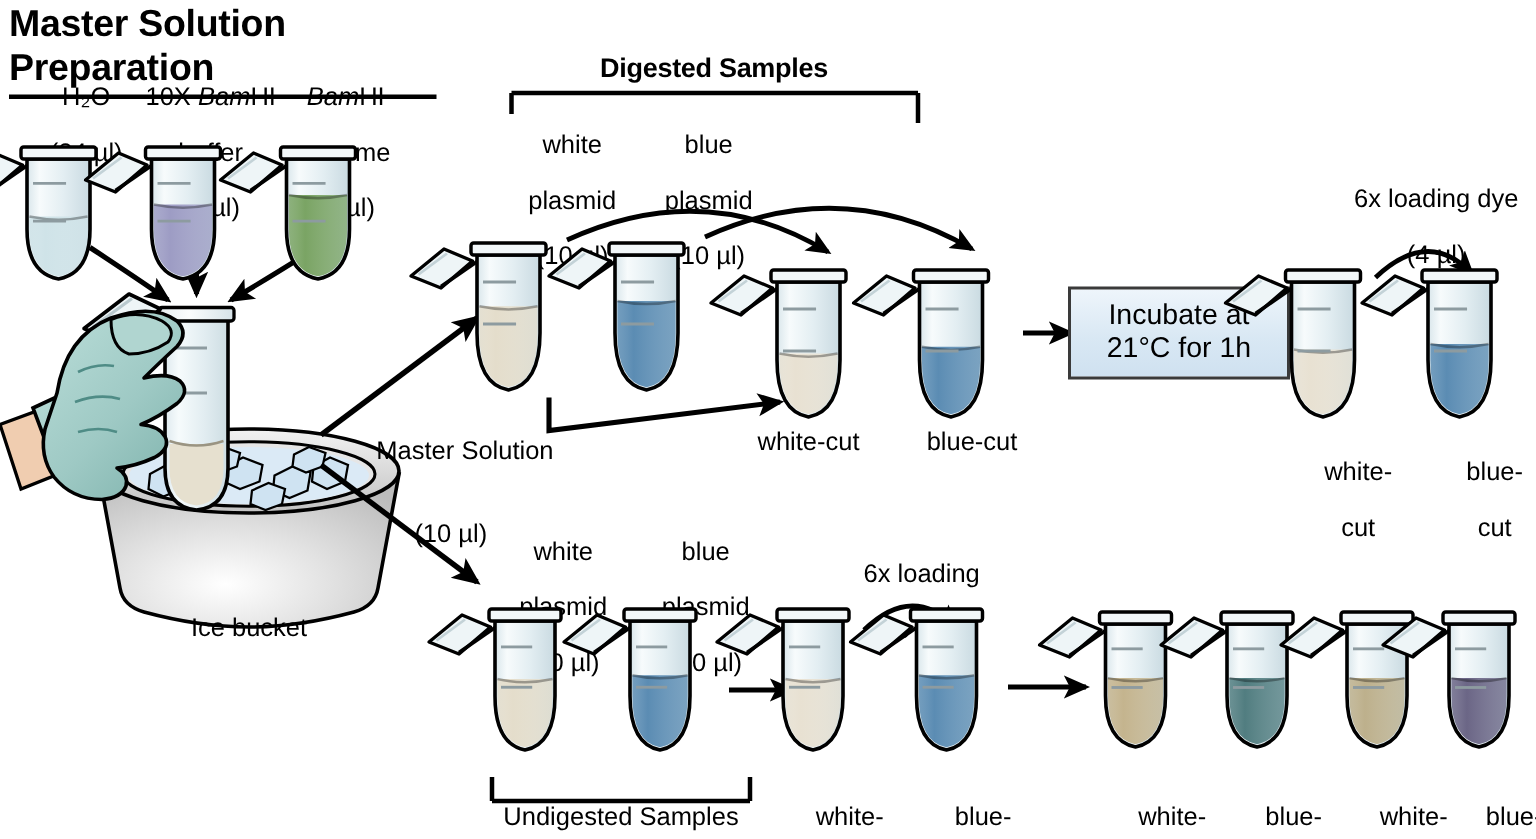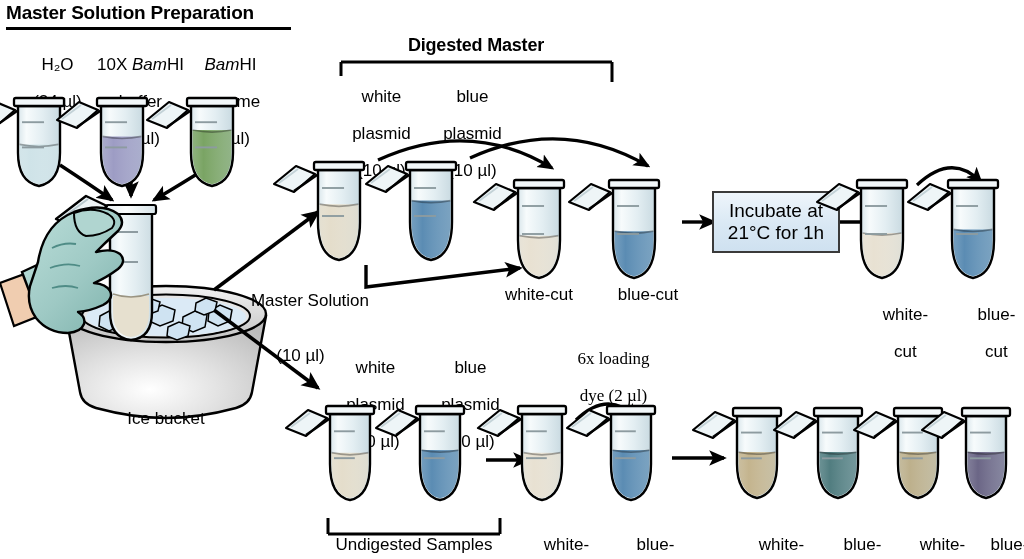--- a/index.html
+++ b/index.html
@@ -25,21 +25,21 @@
     white-space: pre;
     color: #000;
   }
   .ctr { transform: translateX(-50%); }
 
   
   #title-block {
     position: absolute;
     left: 6px;
     top: 2px;
-    font-size: 19px;
+    font-size: 25px;
     font-weight: bold;
     letter-spacing: -0.2px;
     padding-bottom: 3px;
     border-bottom: 3px solid #000;
     width: 285px;
     text-align: left;
   }
   .bold-head {
     font-weight: bold;
     font-size: 18px;
@@ -221,21 +221,21 @@
       <path d="M 576 420 Q 608 389 637 418" marker-end="url(#ah)"></path>
     </g>
 
     <g stroke="#000" fill="none" stroke-width="3.4">
       <path d="M 672 458 L 724 458" marker-end="url(#ah)"></path>
     </g>
   </svg>
 
   <div id="title-block">Master Solution Preparation</div>
 
-  <div class="txt bold-head ctr" style="left:476px; top:36px;">Digested Master</div>
+  <div class="txt bold-head ctr" style="left:476px; top:36px;">Digested Samples</div>
 
   <div class="txt lbl ctr" style="left:414px; top:536px; font-size:17px;">Undigested Samples</div>
 
   <div class="txt lbl ctr" style="left:48px; top:38px;">
     <span>H₂O</span><br>
     <span>(24 µl)</span>
   </div>
 
   <div class="txt lbl ctr" style="left:131px; top:38px;">
     <span>10X <i class="ital">Bam</i>HI</span><br>
@@ -263,24 +263,28 @@
   </div>
   <div class="txt lbl ctr" style="left:463px; top:70px;">
     <span>blue</span><br>
     <span>plasmid</span><br>
     <span>(10 µl)</span>
   </div>
 
   <div class="txt lbl ctr" style="left:539px; top:286px;">white-cut</div>
   <div class="txt lbl ctr" style="left:648px; top:286px;">blue-cut</div>
 
-  <div id="incubate-box" style="left:712px; top:191px; width:128px; height:62px;">
+  <div id="incubate-box" style="left:712px; top:191px; width:148px; height:62px;">
     <span><span>Incubate at</span><br><span>21°C for 1h</span></span>
   </div>
 
+  <div class="txt lbl ctr" style="left:948px; top:106px;">
+    <span>6x loading dye</span><br>
+    <span>(4 µl)</span>
+  </div>
 
   <div class="txt lbl ctr" style="left:896px; top:288px;">
     <span>white-</span><br>
     <span>cut</span>
   </div>
   <div class="txt lbl ctr" style="left:987px; top:288px;">
     <span>blue-</span><br>
     <span>cut</span>
   </div>
 
@@ -288,21 +292,21 @@
     <span>white</span><br>
     <span>plasmid</span><br>
     <span>(10 µl)</span>
   </div>
   <div class="txt lbl ctr" style="left:461px; top:341px;">
     <span>blue</span><br>
     <span>plasmid</span><br>
     <span>(10 µl)</span>
   </div>
 
-  <div class="txt lbl ctr" style="left:605px; top:332px;font-family:Liberation Serif, serif;">
+  <div class="txt lbl ctr" style="left:605px; top:356px;">
     <span>6x loading</span><br>
     <span>dye (2 µl)</span>
   </div>
 
   <div class="txt lbl ctr" style="left:557px; top:518px;">
     <span>white-</span><br>
     
   </div>
   <div class="txt lbl ctr" style="left:646px; top:518px;">
     <span>blue-</span><br>

